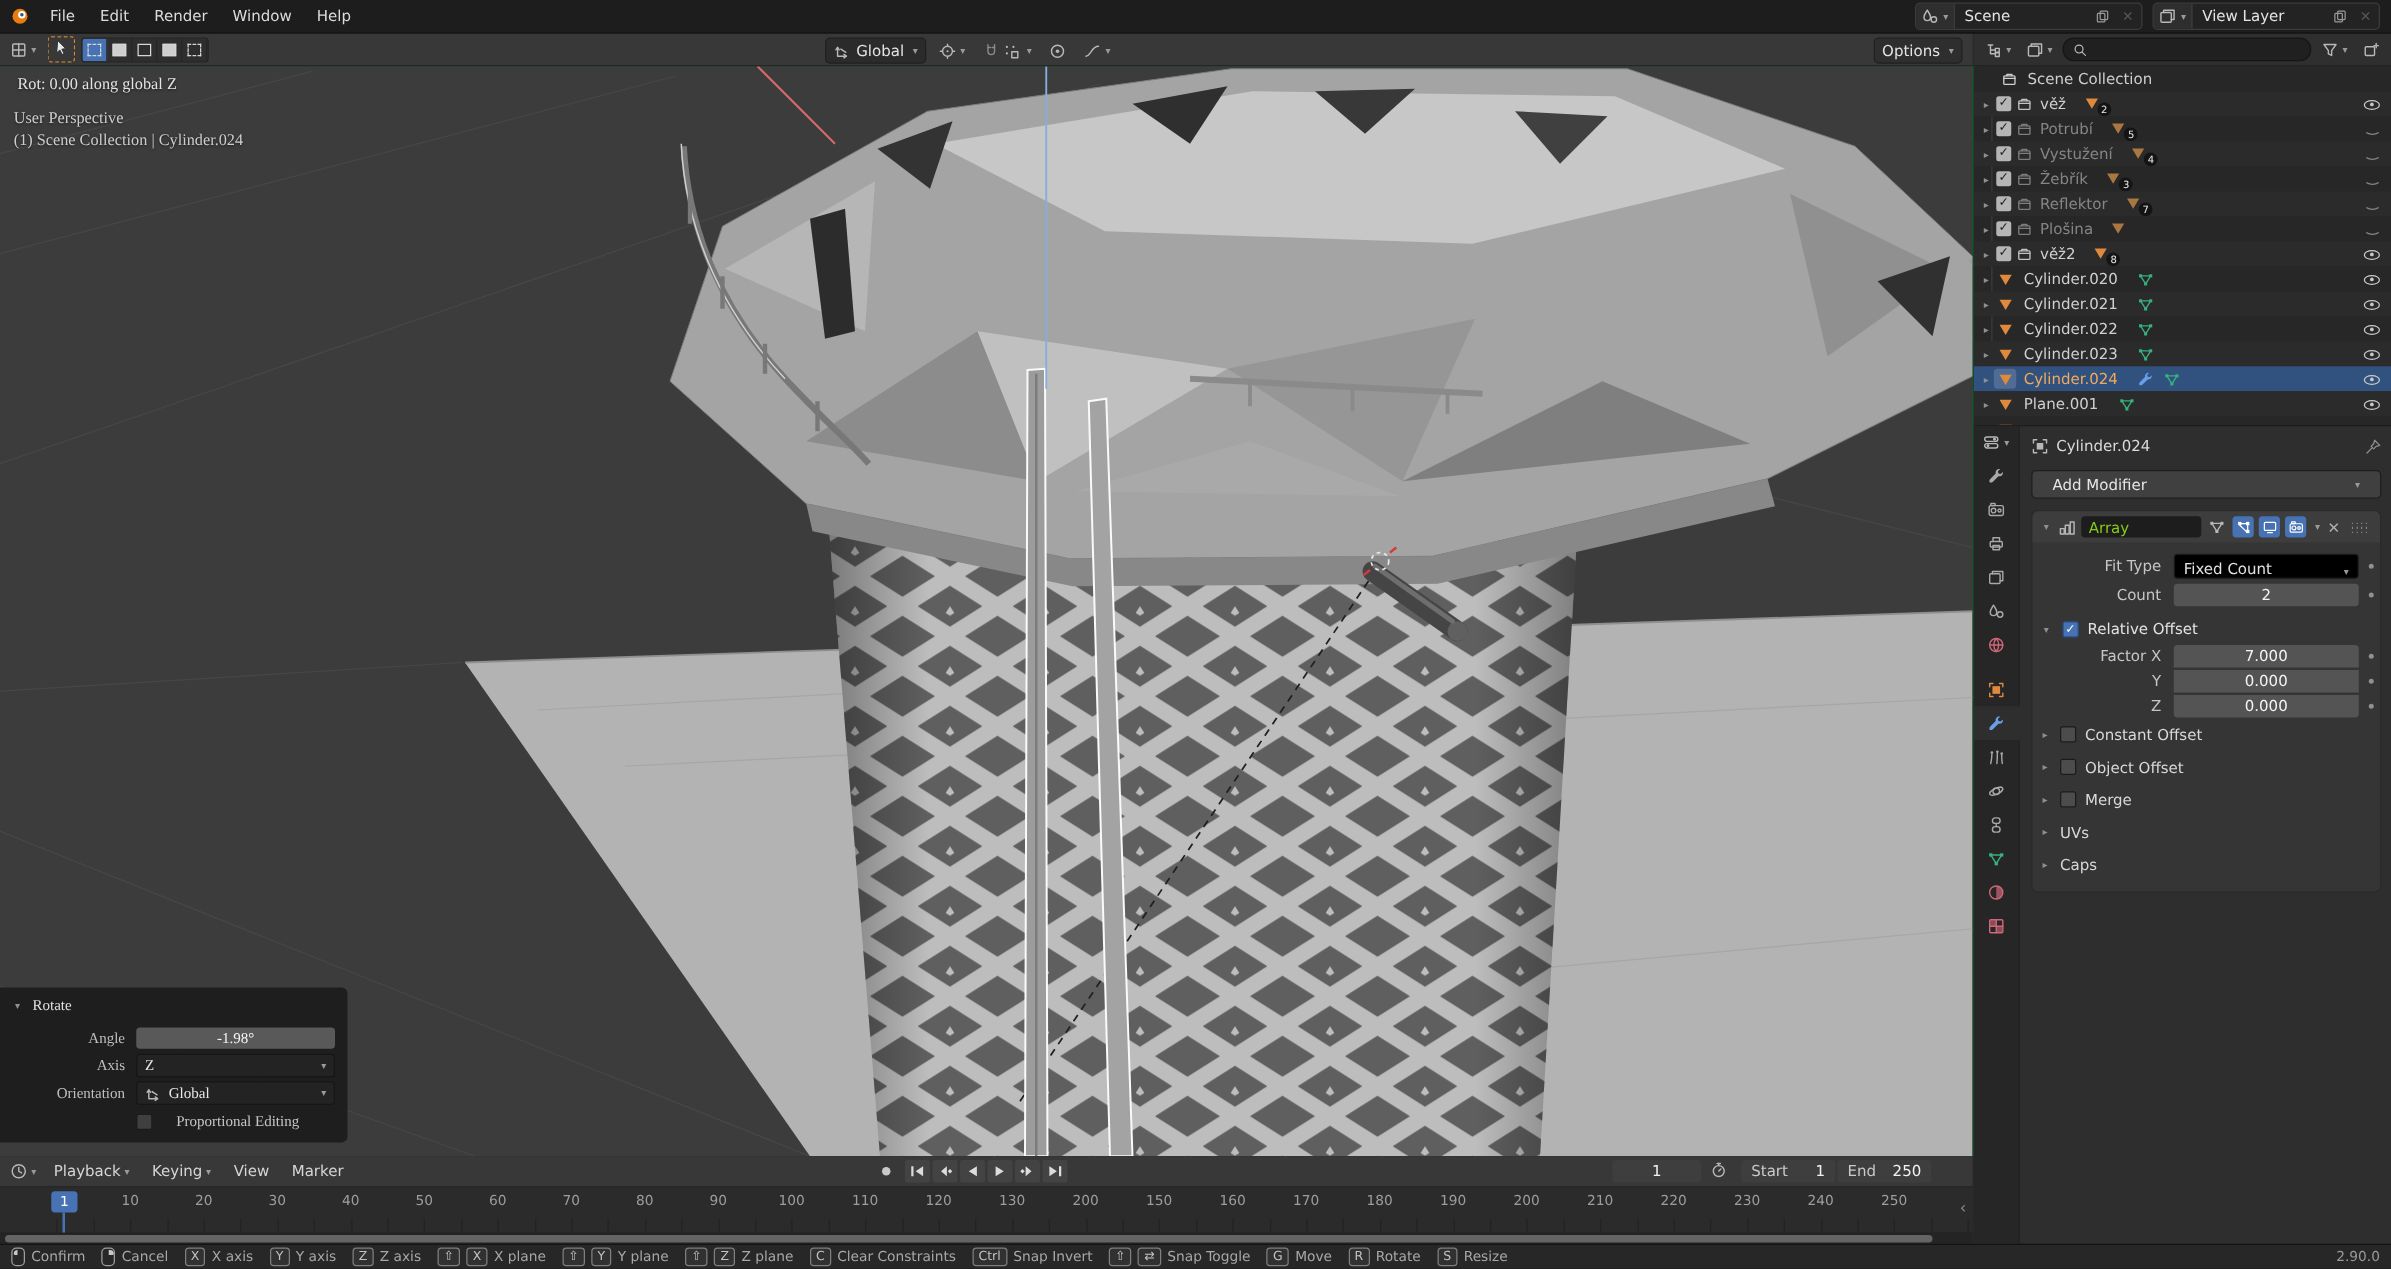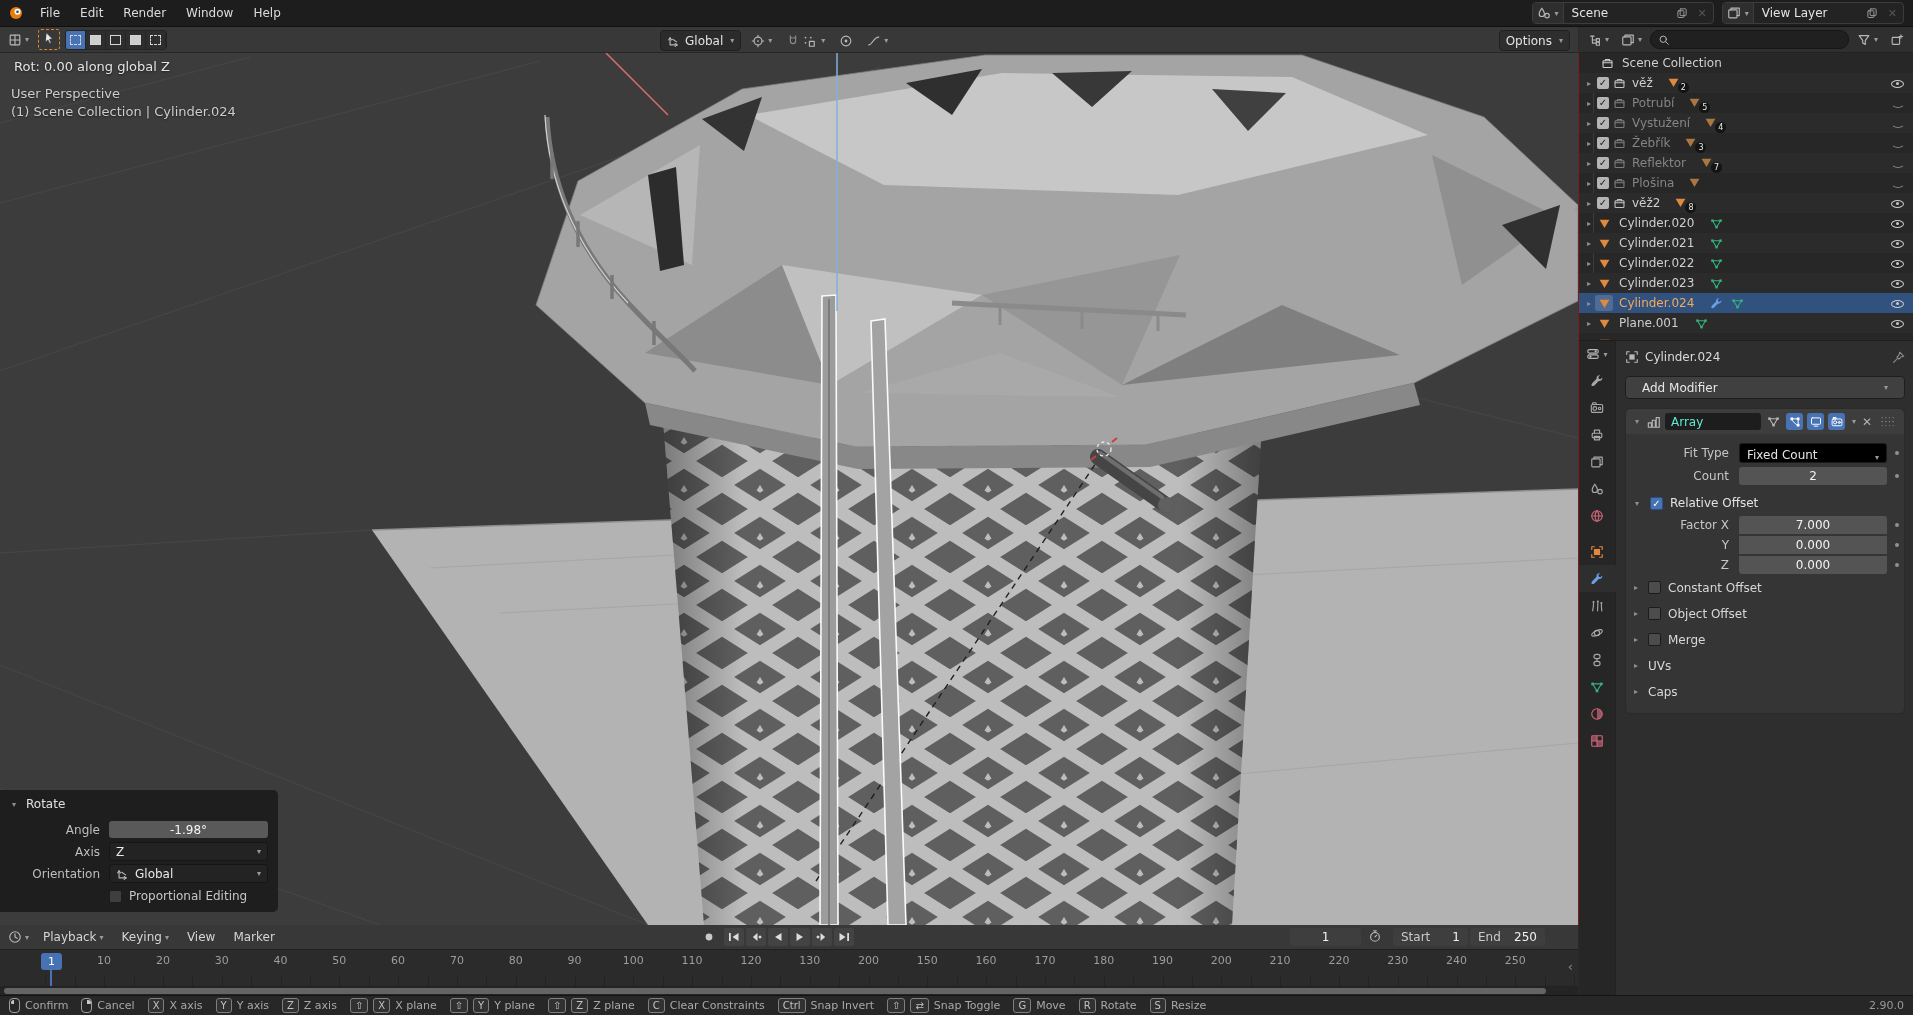--- a/index.html
+++ b/index.html
@@ -32,36 +32,36 @@
   .sq.solid{border-style:solid;background:#cfcfcf;}
   .sq.mix{border-style:solid;}
   .vph-center{position:absolute;left:660px;top:3px;display:flex;align-items:center;gap:6px;}
   .dd{display:flex;align-items:center;height:19px;background:#2b2b2b;border:1px solid #202020;border-radius:4px;padding:0 6px;color:#e3e3e3;gap:4px;}
   .vph-right{position:absolute;right:8px;top:3px;}
   
   .ol-header{position:absolute;left:1579px;top:27px;width:334px;height:26px;background:#2f2f2f;border-bottom:1px solid #222;display:flex;align-items:center;padding:0 5px;box-sizing:border-box;gap:4px;}
   .ol-search{flex:1;display:flex;align-items:center;height:17px;background:#202020;border:1px solid #161616;border-radius:9px;padding:0 7px;gap:5px;color:#888;}
   .ol-search input{background:transparent;border:none;outline:none;color:#ddd;width:100%;font:inherit;}
   
-  .viewport{position:absolute;left:0;top:53px;width:1582px;height:872px;background:#7f1d1d;overflow:hidden;}
+  .viewport{position:absolute;left:0;top:53px;width:1582px;height:872px;background:#14532d;overflow:hidden;font-family:Liberation Serif, serif;}
   .viewport svg.scene{position:absolute;left:0;top:0;}
   .hud{position:absolute;left:13px;top:0;text-shadow:0 1px 2px rgba(0,0,0,.55);}
   .hud-rot{position:absolute;left:1px;top:6px;width:300px;color:#e3e3e3;font-size:13px;white-space:nowrap;}
   .hud-view{position:absolute;left:-2px;top:33px;width:300px;color:#cdcdcd;font-size:13px;white-space:nowrap;}
   .hud-ctx{position:absolute;left:-2px;top:51px;width:400px;color:#cdcdcd;font-size:13px;white-space:nowrap;}
   .vp-collapse{position:absolute;right:3px;top:148px;color:#9a9a9a;font-size:14px;}
   
   .op-panel{position:absolute;left:0;top:737px;width:278px;background:rgba(28,28,28,0.93);border-radius:0 5px 5px 0;padding-bottom:9px;}
   .op-title{display:flex;align-items:center;gap:6px;padding:7px 10px 6px 8px;color:#e0e0e0;}
   .op-row{display:flex;align-items:center;height:19px;margin:3px 10px 3px 0;}
   .op-label{width:100px;text-align:right;padding-right:9px;color:#bfbfbf;flex:none;}
   .op-field{flex:1;background:#595959;border-radius:3px;height:17px;display:flex;align-items:center;justify-content:center;color:#f4f4f4;}
   .op-dd{flex:1;background:#232323;border:1px solid #161616;border-radius:3px;height:17px;display:flex;align-items:center;padding:0 6px;color:#e8e8e8;gap:5px;}
   .op-dd .chev{margin-left:auto;}
-  .op-check-row{display:flex;align-items:center;gap:7px;margin:6px 10px 0 109px;color:#c6c6c6;}
+  .op-check-row{display:flex;align-items:center;gap:19px;margin:6px 10px 0 109px;color:#c6c6c6;}
   .cbx{width:13px;height:13px;border-radius:2px;background:#3f3f3f;border:1px solid #1c1c1c;box-sizing:border-box;}
   .cbx.on{background:#4772b3;border-color:#2c4f86;color:#fff;font-size:10px;line-height:11px;text-align:center;}
   
   .outliner{position:absolute;left:1579px;top:53px;width:334px;height:287px;background:#272727;overflow:hidden;}
   .outliner .guide{position:absolute;left:14px;top:30px;height:245px;width:1px;background:#3c3c3c;}
   .ol-row{display:flex;align-items:center;height:20px;padding:0 8px 0 4px;position:relative;box-sizing:border-box;}
   .ol-row.alt{background:#2b2b2b;}
   .ol-row.selected{background:var(--selbg);}
   .ol-expand{width:12px;color:#8f8f8f;font-size:8px;text-align:center;flex:none;}
   .ol-check{width:12px;height:12px;background:#b5b5b5;border-radius:2px;color:#1d1d1d;font-size:10px;line-height:12px;text-align:center;margin:0 4px 0 2px;flex:none;}
@@ -84,21 +84,21 @@
   .nav-tab.active{background:#2e2e2e;}
   .nav-tab.gap{margin-top:9px;}
   .nav-editor{margin-bottom:6px;display:flex;align-items:center;}
   .props-content{position:absolute;left:38px;top:0;right:0;bottom:0;padding:5px 8px;}
   .crumb{display:flex;align-items:center;gap:6px;height:22px;color:#dadada;}
   .crumb .pin{margin-left:auto;color:#8e8e8e;}
   .addmod{margin-top:8px;height:21px;background:#404040;border:1px solid #1e1e1e;border-radius:4px;display:flex;align-items:center;padding:0 16px;color:#e6e6e6;}
   .addmod .chev{margin-left:auto;}
   .modpanel{margin-top:9px;background:#353535;border-radius:5px;border:1px solid #2a2a2a;}
   .modhdr{display:flex;align-items:center;height:25px;background:#3d3d3d;border-radius:5px 5px 0 0;padding:0 5px;gap:4px;}
-  .modname{width:84px;height:17px;background:#1d1d1d;border-radius:3px;color:#5eead4;display:flex;align-items:center;padding:0 6px;}
+  .modname{width:84px;height:17px;background:#1d1d1d;border-radius:3px;color:#84cc16;display:flex;align-items:center;padding:0 6px;}
   .togglebtn{width:17px;height:17px;border-radius:3px;display:flex;align-items:center;justify-content:center;color:#b5b5b5;}
   .togglebtn.on{background:var(--accent);color:#fff;}
   .dragdots{margin-left:2px;color:#8a8a8a;font-size:8px;letter-spacing:1px;line-height:4px;text-align:center;width:16px;}
   .modbody{padding:8px 5px 9px 5px;}
   .prow{display:flex;align-items:center;height:21px;margin-bottom:2px;}
   .plabel{width:98px;text-align:right;padding-right:10px;color:#c6c6c6;flex:none;white-space:nowrap;}
   .pdrop{flex:1;height:18px;background:#000000;border:1px solid #1b1b1b;border-radius:3px;display:flex;align-items:flex-end;padding:0 7px;color:#e3e3e3;}
   .pdrop .chev{margin-left:auto;}
   .pnum{flex:1;height:18px;background:#545454;border-radius:3px;display:flex;align-items:center;justify-content:center;color:#f3f3f3;}
   .pdot{width:4px;height:4px;border-radius:2px;background:#909090;margin-left:8px;flex:none;}

